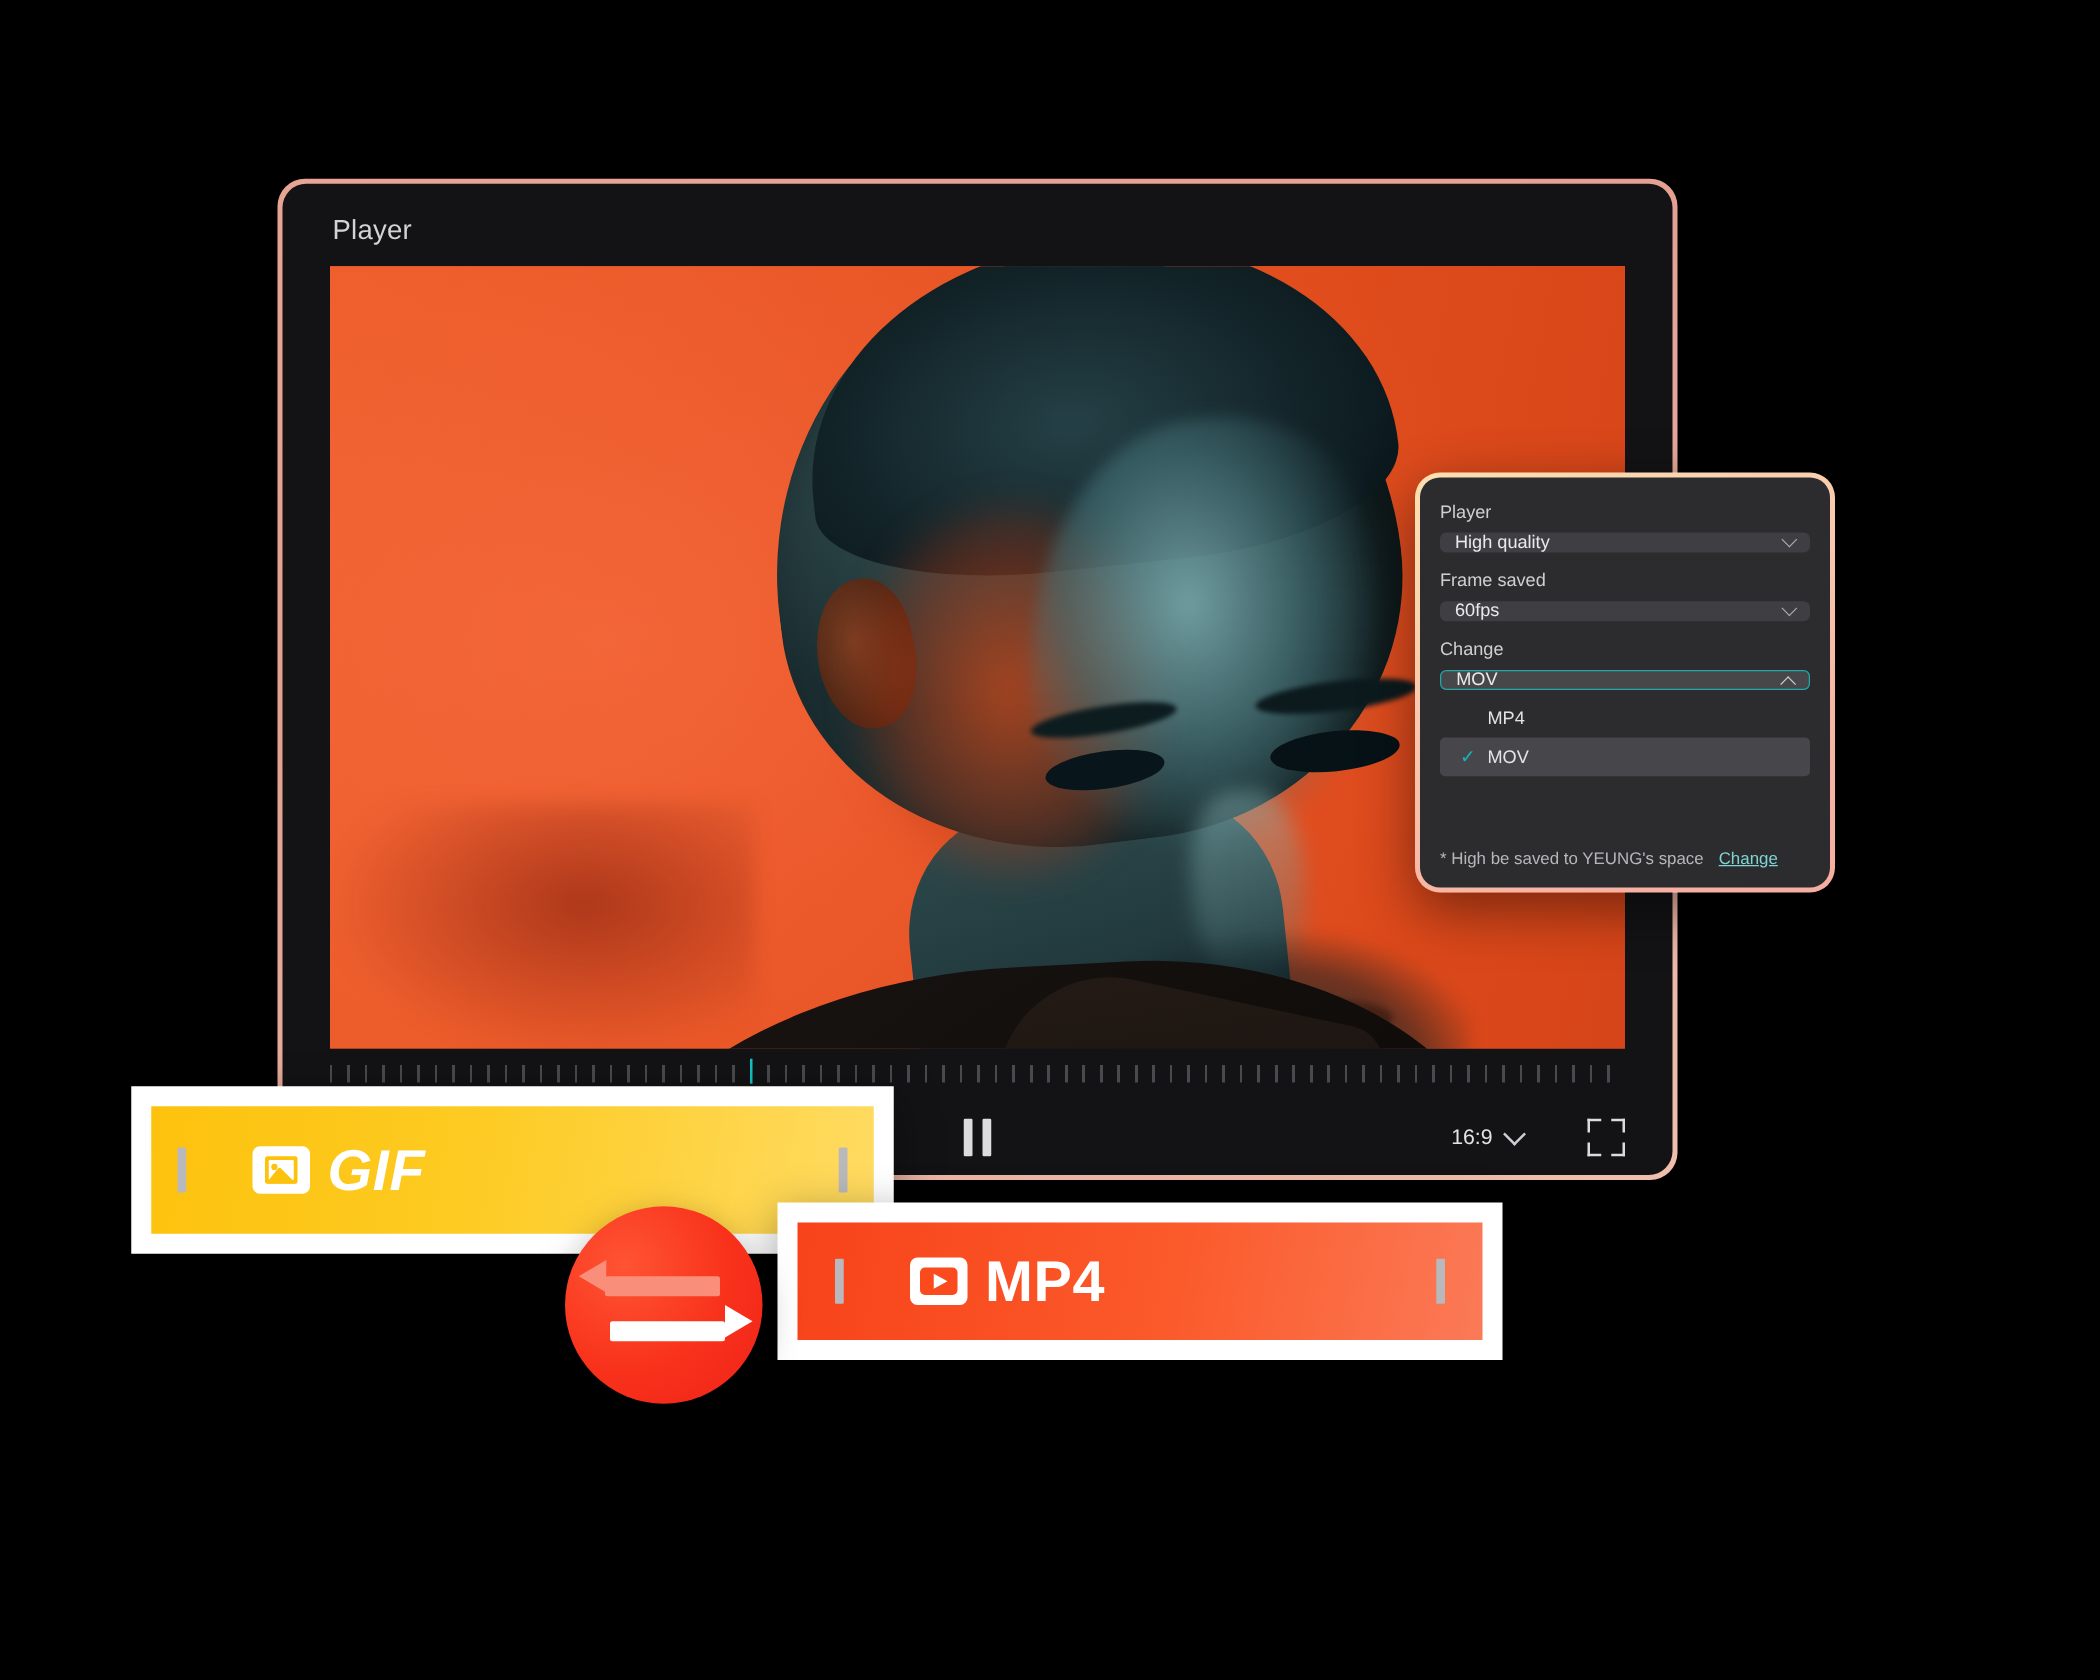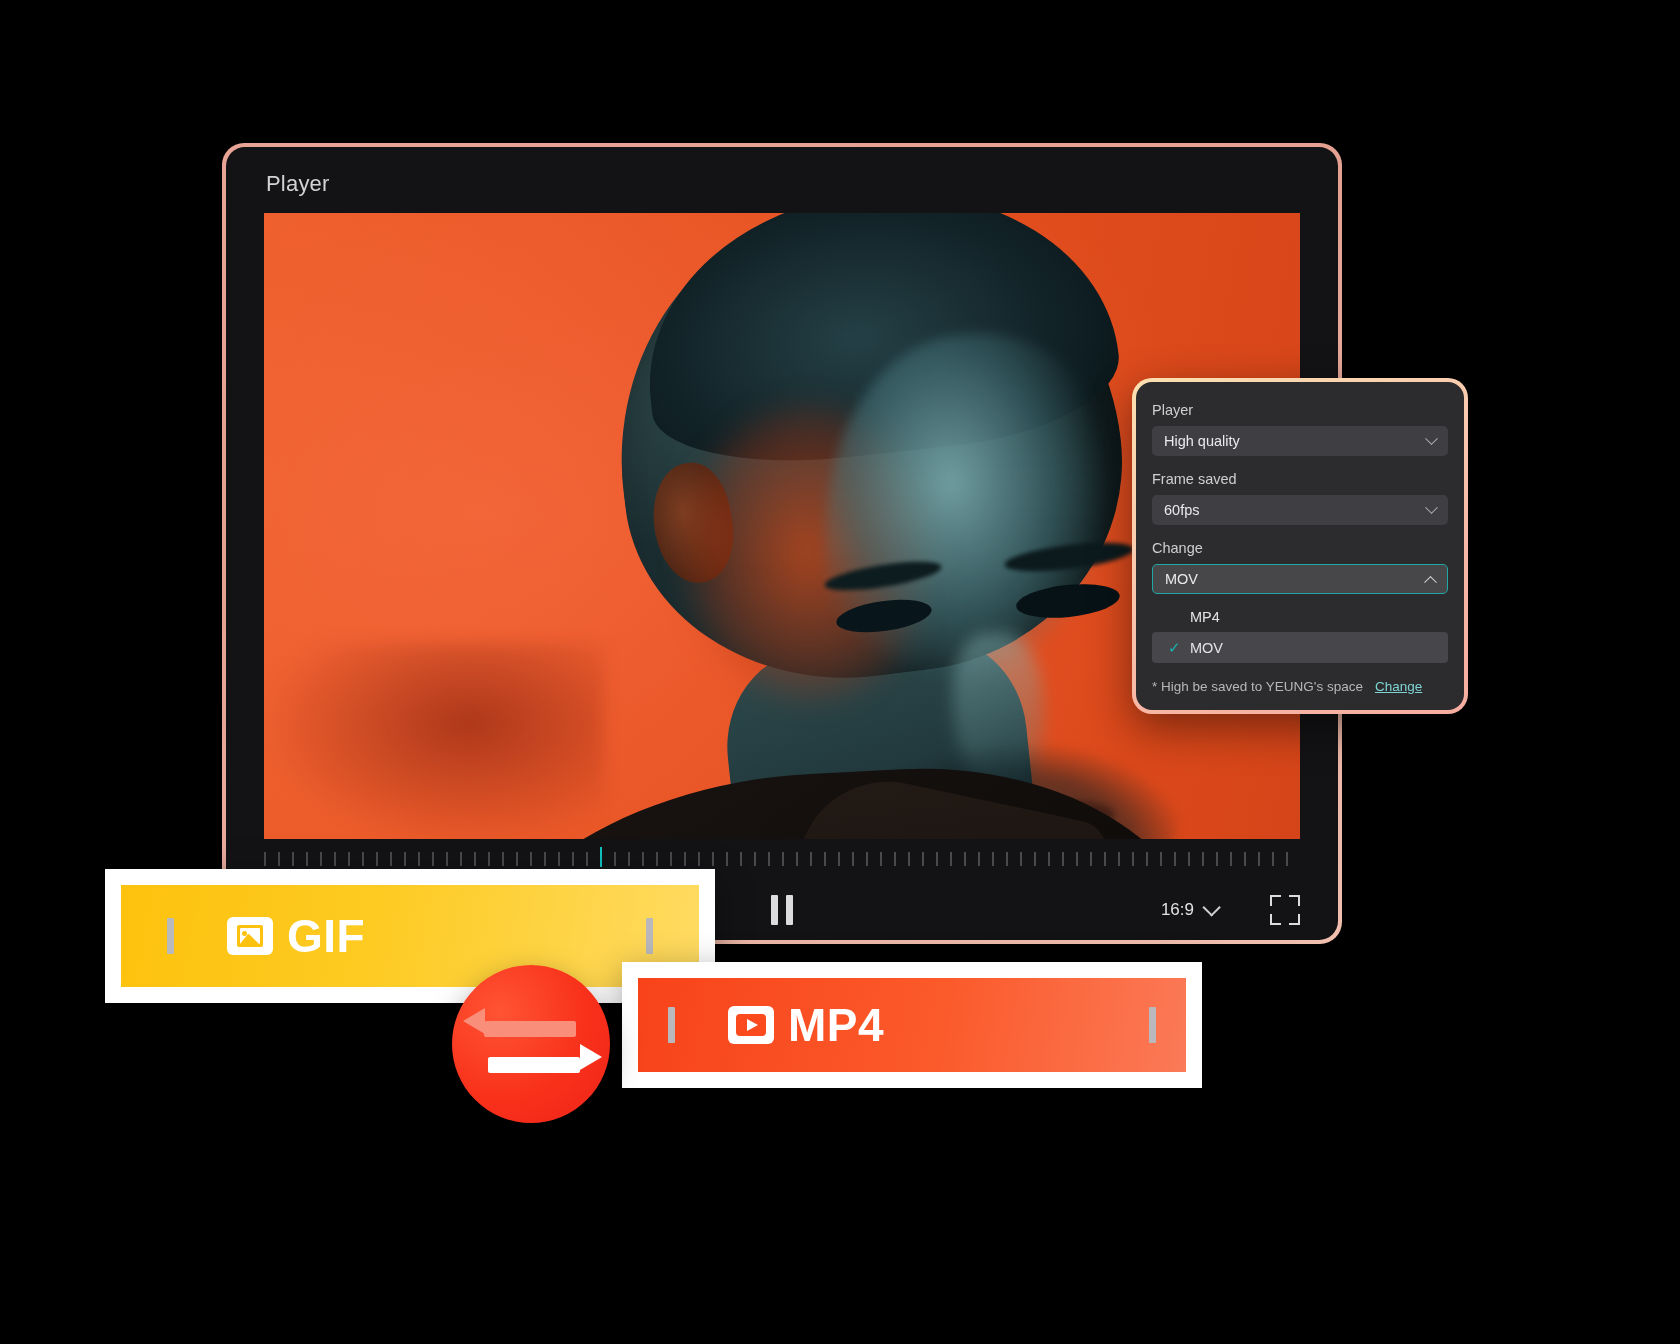--- a/index.html
+++ b/index.html
@@ -194,21 +194,21 @@
   .export-body {
     width: 100%; height: 100%;
     background: #2c2c2e;
     border-radius: 16px;
     padding: 20px 16px 0 16px;
     position: relative;
     overflow: hidden;
   }
   .field-label { color:#cfcfd2; font-size:14.5px; margin-bottom:8px; }
   .select {
-    height: 30px; border-radius: 5px; background:#3f3f43;
+    height: 16px; border-radius: 5px; background:#3f3f43;
     display:flex; align-items:center; justify-content:space-between;
     padding: 0 12px; color:#eaeaec; font-size:14.5px; cursor:pointer;
     margin-bottom: 15px;
   }
   .select.active { border: 1.4px solid #20a7a7; background:#474749; margin-bottom: 0; }
   .sel-chev { width: 9px; height: 9px; border-right: 1.7px solid #a9a9ae;
     border-bottom: 1.7px solid #a9a9ae; transform: rotate(45deg) translate(-2px,-2px); }
   .sel-chev.up { transform: rotate(-135deg) translate(-2px,-2px); border-color:#cfcfd4; }
 
   .dropdown { margin-top: 7px; }
@@ -246,21 +246,21 @@
   .card-inner .bar-l { left: 0px; }
   .card-inner .bar-r { right: 0px; }
   .card-label {
     color:#fff; font-size: 46px; font-weight: bold; letter-spacing: .5px;
   }
 
   #gif-card { left: 105px; top: 869px; width: 610px; height: 134px; }
   #gif-card .fill {
     width:100%; height:100%;
     background: linear-gradient(100deg,#fdc20d 0%,#fdcb23 45%,#ffdb62 100%);
-    display:flex; align-items:center; padding: 0 46px;
+    display:flex; align-items:center; padding: 0 21px; font-style: italic;
   }
   #mp4-card { left: 622px; top: 962px; width: 580px; height: 126px; }
   #mp4-card .fill {
     width:100%; height:100%;
     background: linear-gradient(100deg,#f8431a 0%,#fb5a2b 55%,#fb7a57 100%);
     display:flex; align-items:center; padding: 0 30px;
   }
   .fmt-icon { width: 46px; height: 38px; border-radius:6px; background:#fff;
     display:flex; align-items:center; justify-content:center; margin-right: 14px; flex:0 0 auto;}
   .img-glyph { width: 26px; height: 22px; position: relative; overflow:hidden; border-radius:2px;}

